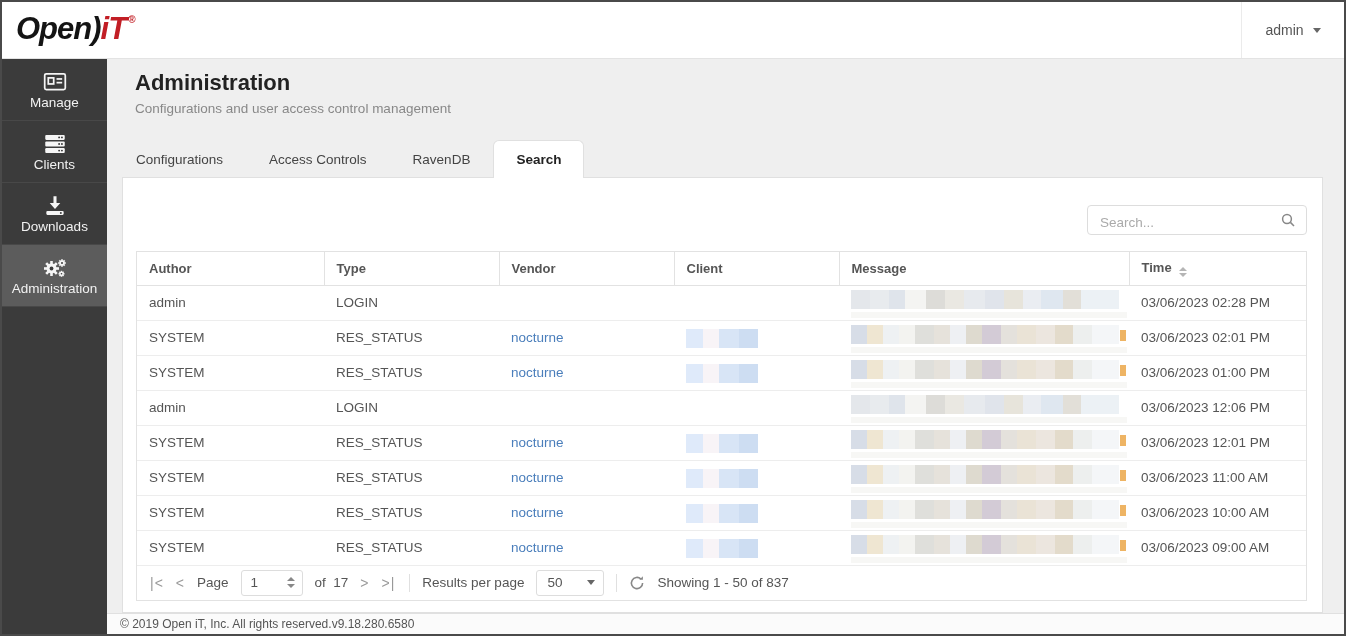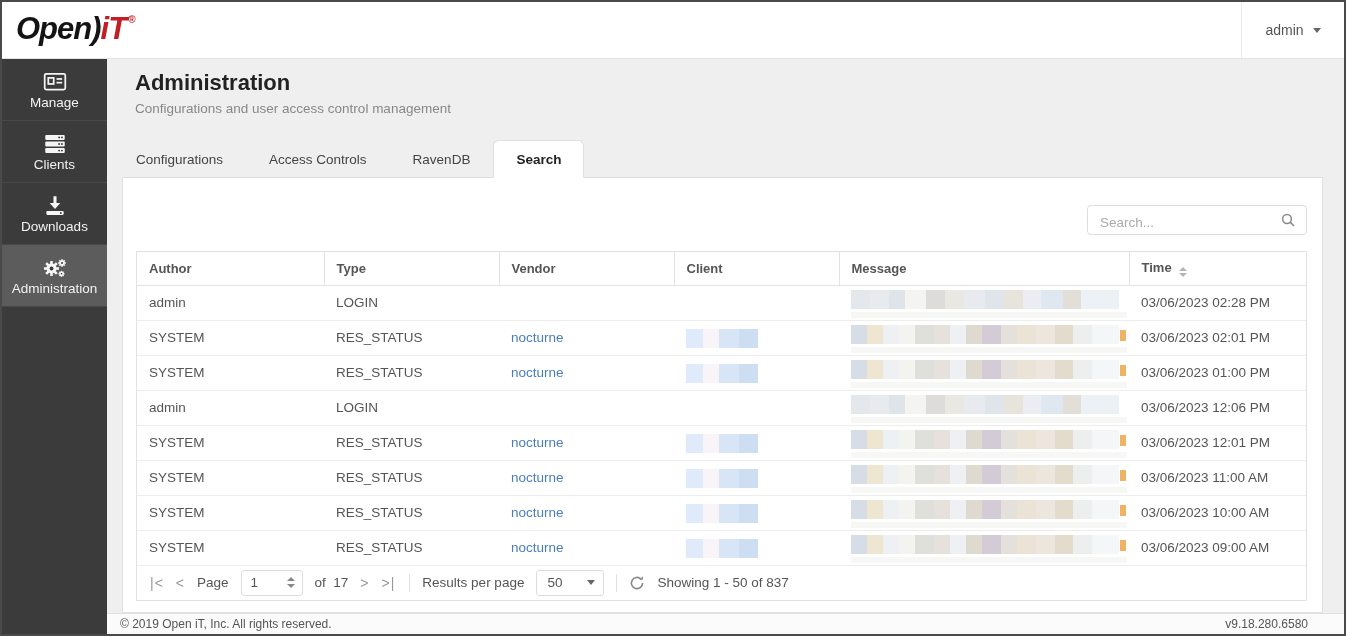--- a/index.html
+++ b/index.html
@@ -75,21 +75,21 @@
   .page-box input { width:100%; border:none; outline:none; padding:0 0 0 9px; font-size:13.5px; color:#555; font-family:"Liberation Sans",sans-serif; }
   .spin { display:flex; flex-direction:column; gap:3px; cursor:pointer; }
   .spin i { display:block; width:0; height:0; border-left:4px solid transparent; border-right:4px solid transparent; }
   .spin .up { border-bottom:4px solid #888; }
   .spin .dn { border-top:4px solid #888; }
   .pg-div { width:1px; height:18px; background:#e0e0e0; }
   .select-box { display:flex; align-items:center; justify-content:space-between; width:68px; height:26px; border:1px solid #ddd; border-radius:3px; padding:0 8px 0 10px; cursor:pointer; }
   .gap-r { margin-right:2px; }
 
   
-  .footer { position:absolute; left:105px; right:0; bottom:0; height:21px; background:#fbfbfb; border-top:1px solid #e0e0e0; display:flex; align-items:center; justify-content:space-between; padding:0 36px 0 13px; font-size:12px; color:#555; z-index:4; }
+  .footer { position:absolute; left:105px; right:0; bottom:0; height:21px; background:#fbfbfb; border-top:1px solid #e0e0e0; display:flex; align-items:center; padding:0 36px 0 13px; font-size:12px; color:#555; z-index:4; }
 </style>
 </head>
 <body>
 
 <div class="topbar">
   <div class="logo">
     <span>Open)</span><span class="logo-it">iT</span><span class="logo-reg">®</span>
   </div>
   <div class="user-menu">
     <span>admin</span>

